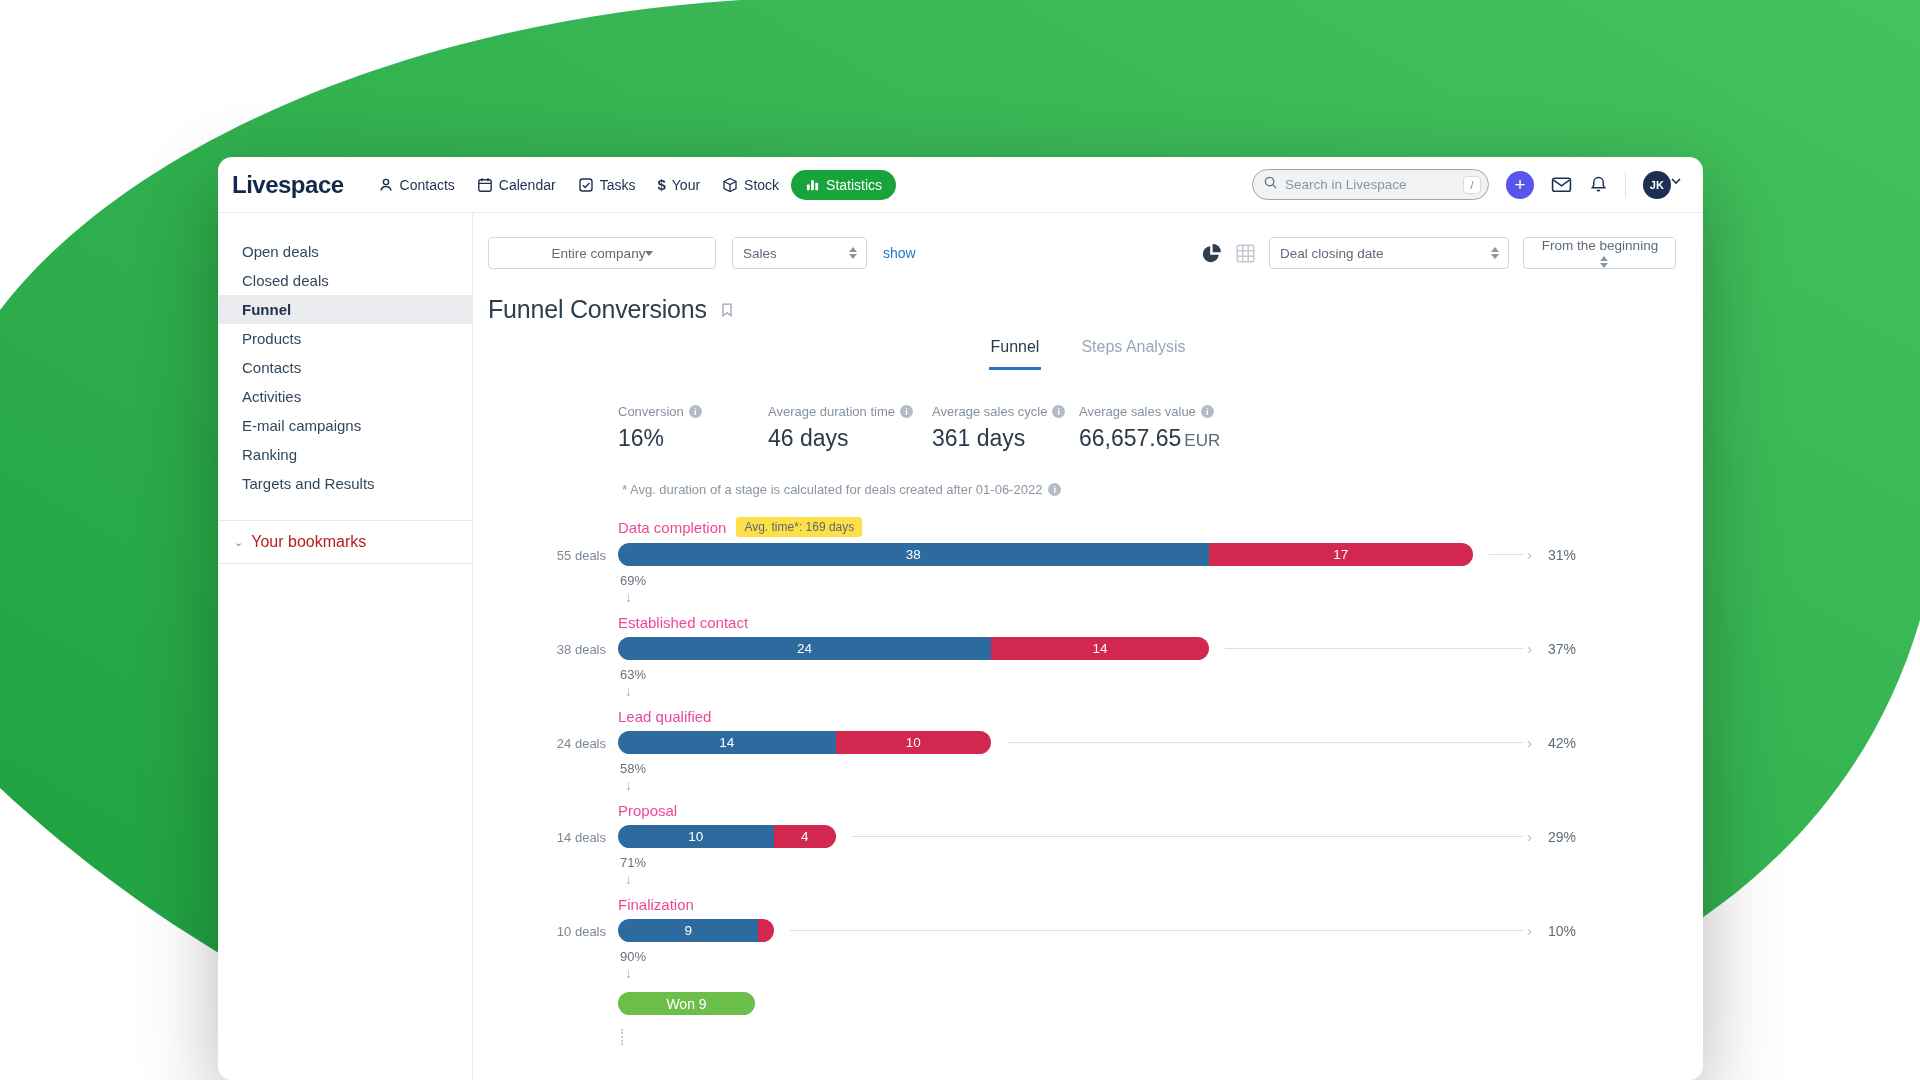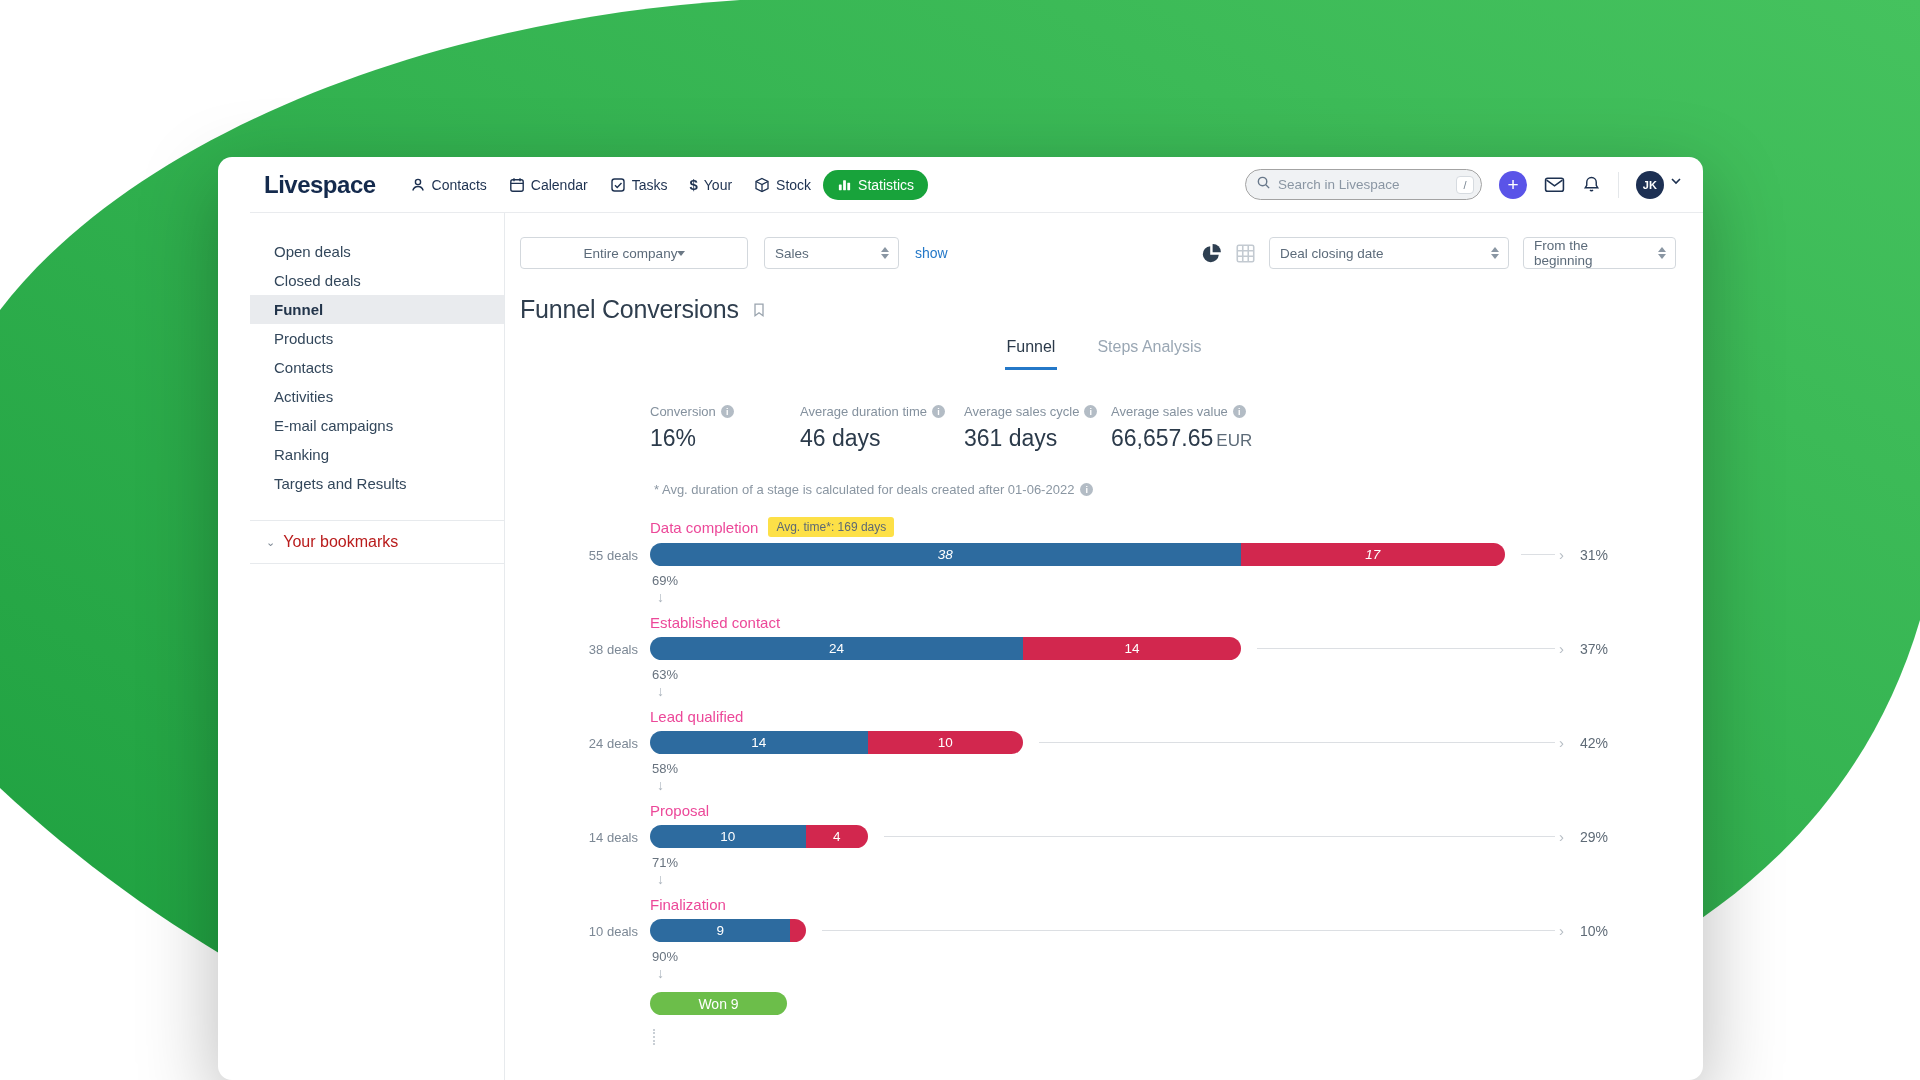--- a/index.html
+++ b/index.html
@@ -3,21 +3,21 @@
 <meta charset="utf-8">
 <style>
   * { margin:0; padding:0; box-sizing:border-box; }
   html,body { width:1920px; height:1080px; overflow:hidden; background:#fff;
     font-family:"Liberation Sans", sans-serif; }
   .bg-svg { position:absolute; inset:0; width:1920px; height:1080px; }
 
   
   .window { position:absolute; left:218px; top:157px; width:1485px; height:923px;
     background:#fff; border-radius:14px; box-shadow:0 24px 80px rgba(0,0,0,.28);
-    display:flex; flex-direction:column; overflow:hidden;padding-left:32px; }
+    display:flex; flex-direction:column; overflow:hidden; }
 
   
   .header { height:56px; flex:none; display:flex; align-items:center;
     padding:0 22px 0 14px; border-bottom:1px solid #e9ebee; }
   .logo { font-size:24px; font-weight:800; color:#142a4d; letter-spacing:-.5px; margin-right:24px; }
   .nav { display:flex; align-items:center; gap:2px; }
   .nav-item { display:flex; align-items:center; gap:6px; padding:7px 10px;
     font-size:14px; font-weight:500; color:#1d3150; border-radius:16px; cursor:pointer; }
   .nav-item svg { display:block; }
   .nav-item .dollar { font-size:15px; font-weight:600; line-height:1; }
@@ -25,42 +25,42 @@
   .header-right { margin-left:auto; display:flex; align-items:center; gap:17px; }
   .search { width:237px; height:31px; background:#f0f2f4; border:1px solid #a3a3a3;
     border-radius:16px; display:flex; align-items:center; gap:7px; padding:0 7px 0 10px; cursor:text; }
   .search-text { flex:1; font-size:13.5px; color:#8a96a3; }
   .kbd { width:18px; height:18px; background:#fff; border:1px solid #d6dbe0; border-radius:4px;
     font-size:11px; color:#7a8794; display:grid; place-items:center; }
   .plus-btn { width:28px; height:28px; border-radius:50%; background:#5a54e8; color:#fff;
     font-size:19px; line-height:1; display:grid; place-items:center; cursor:pointer; }
   .icon-btn { display:grid; place-items:center; cursor:pointer; }
   .hdr-divider { width:1px; height:26px; background:#e4e7ea; }
-  .avatar-wrap { display:flex; align-items:flex-start; gap:7px; cursor:pointer; }
+  .avatar-wrap { display:flex; align-items:flex-start; cursor:pointer; }
   .avatar { width:28px; height:28px; border-radius:50%; background:#1d3053; color:#fff;
     font-size:11px; font-weight:700; letter-spacing:.3px; display:grid; place-items:center; }
 
   
   .body-row { flex:1; display:flex; min-height:0; }
   .sidebar { width:255px; flex:none; border-right:1px solid #e7eaed; padding-top:24px; }
   .side-item { padding:6px 24px; font-size:15px; color:#33475b; cursor:pointer; }
   .side-item.active { font-weight:700; color:#22344a; background:#e9ebee; }
   .bookmarks { margin-top:22px; border-top:1px solid #e7eaed; border-bottom:1px solid #e7eaed;
     padding:12px 24px 12px 16px; display:flex; align-items:center; gap:8px; cursor:pointer; }
   .bookmarks .chev { color:#7c8793; font-size:11px; }
   .bookmarks .bm-label { font-size:16px; font-weight:400; color:#b91c1c; }
 
   .main { flex:1; min-width:0; overflow:hidden; }
 
   
   .toolbar { display:flex; align-items:center; gap:16px; padding:24px 27px 0 15px; }
   .select { height:32px; border:1px solid #d3d8dd; border-radius:4px; background:#fff;
     display:flex; align-items:center; justify-content:space-between;
     padding:0 9px 0 10px; font-size:13.5px; color:#5c6b7a; cursor:pointer; }
-  .w-scope { width:228px;justify-content:center; } .w-pipe { width:135px; } .w-datetype { width:240px; } .w-range { width:153px; }
+  .w-scope { width:228px;justify-content:center; } .w-pipe { width:135px; } .w-datetype { width:240px; } .w-range { width:153px;flex-direction:column; }
   .caret-down { width:0; height:0; border-left:4.5px solid transparent; border-right:4.5px solid transparent;
     border-top:5.5px solid #6b7885; }
   .stepper { display:flex; flex-direction:column; gap:2px; margin-left:8px; }
   .stepper i { width:0; height:0; border-left:4px solid transparent; border-right:4px solid transparent; }
   .stepper .up { border-bottom:5px solid #8a96a3; }
   .stepper .dn { border-top:5px solid #8a96a3; }
   .show-link { font-size:14px; color:#2478c8; cursor:pointer; }
   .toolbar-right { margin-left:auto; display:flex; align-items:center; gap:14px; }
 
   
@@ -323,21 +323,21 @@
 
       <div class="funnel">
         <div id="funnel-stages">
             <div class="stage">
               <div class="stage-label-line">
                 <span class="stage-name">Data completion</span>
                 <span class="stage-badge">Avg. time*: 169 days</span>
               </div>
               <div class="bar-row">
                 <span class="deals-label">55 deals</span>
-                <div class="bar" style="width: 855px; font-style: italic;">
+                <div class="bar" style="width: 855px;">
                   <div class="seg" style="background: rgb(45, 107, 159); width: 69.09%;">38</div>
                   <div class="seg" style="background: rgb(210, 39, 78); flex: 1 1 0%;">17</div>
                 </div>
                 <div class="target-line"></div>
                 <span class="arrow-head">›</span>
                 <span class="lost-pct">31%</span>
               </div>
               <div class="below-block">
                 <div class="conv-pct">69%</div>
                 <div class="down-arrow">↓</div>

